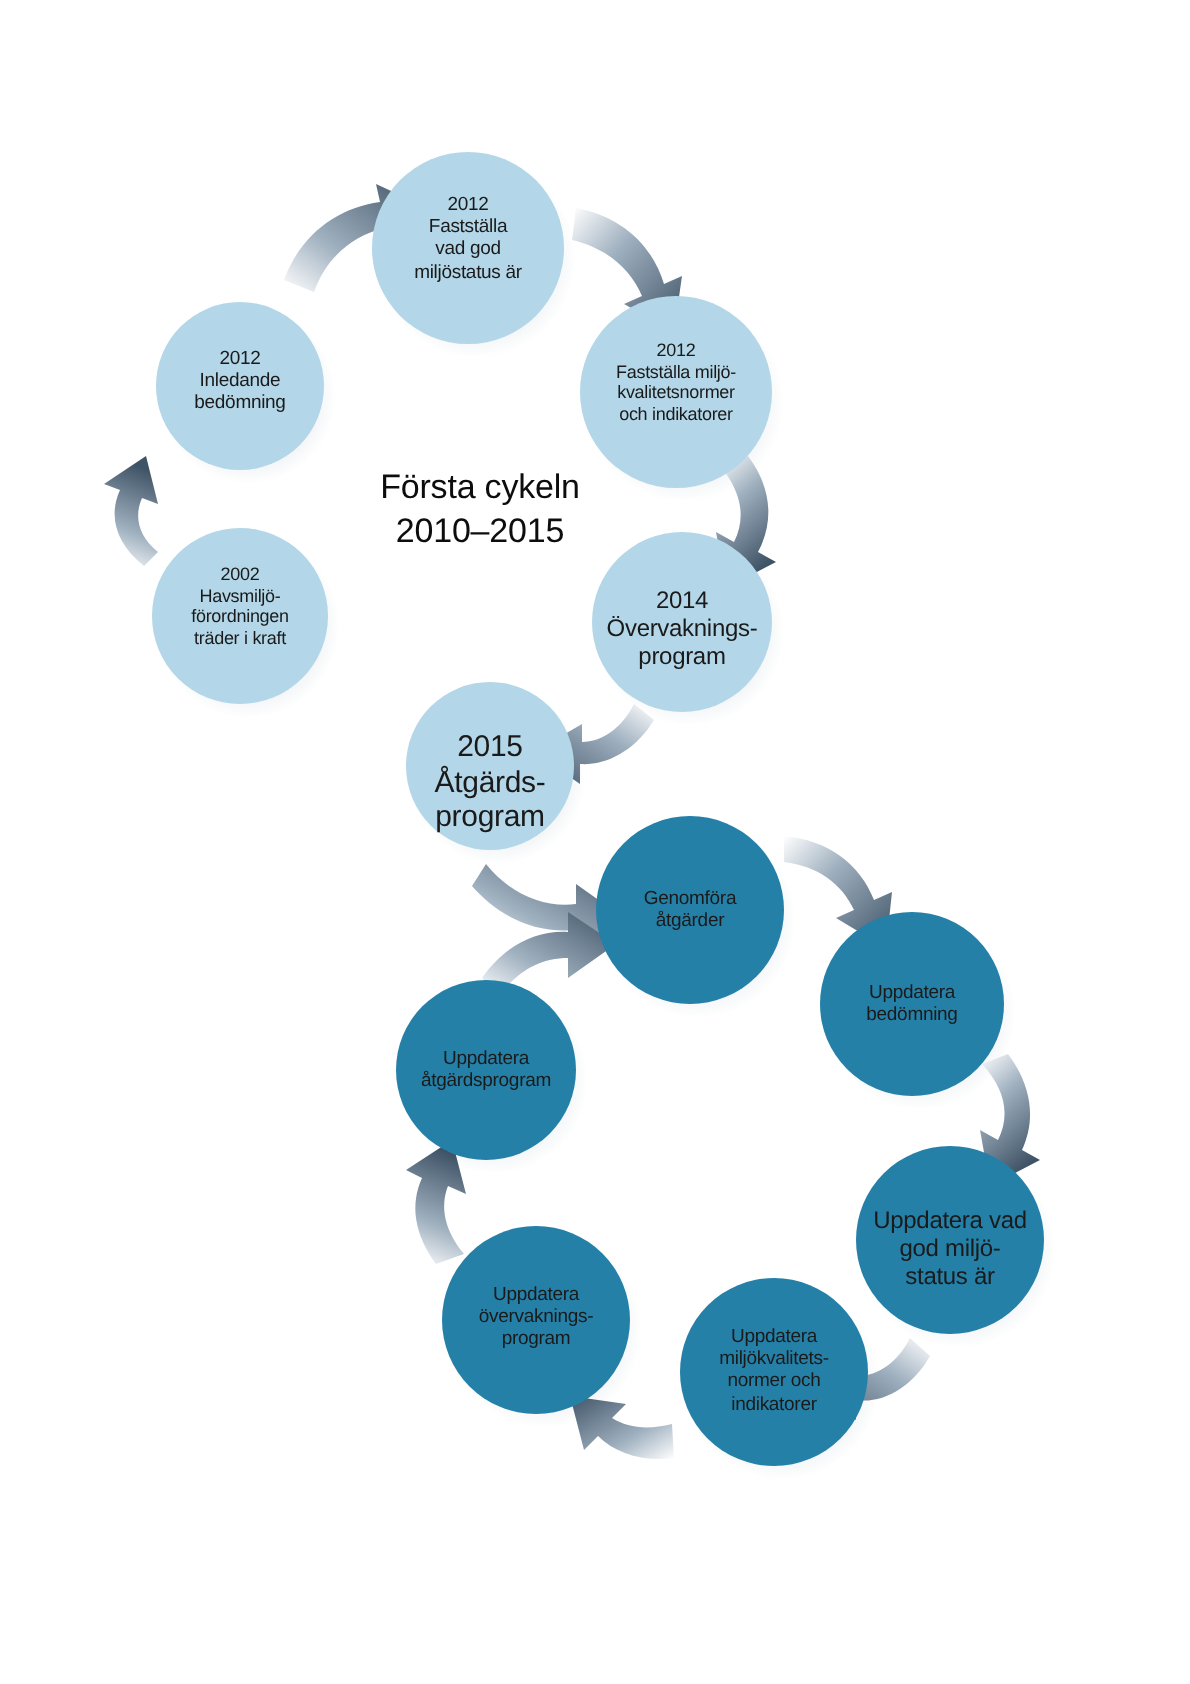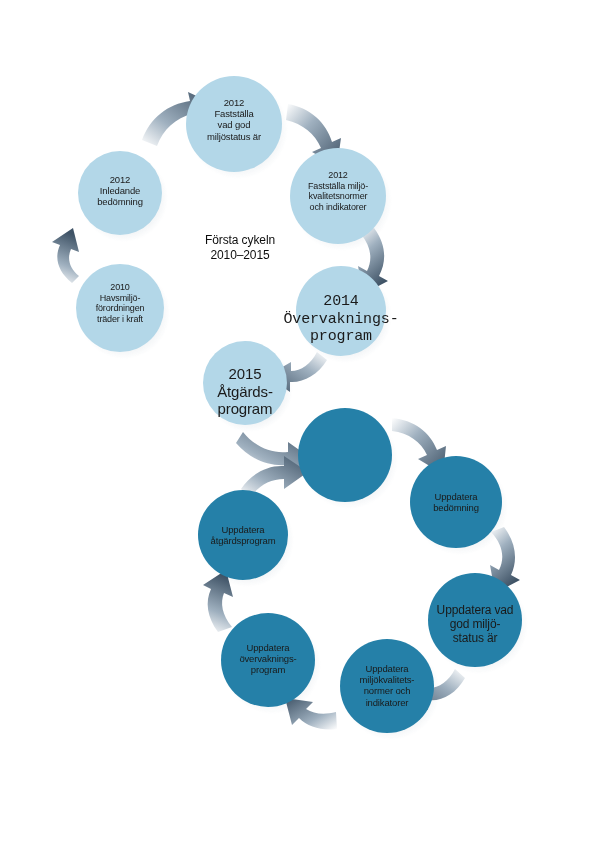--- a/index.html
+++ b/index.html
@@ -36,21 +36,21 @@
     pointer-events: none;
     letter-spacing: -0.15px;
   }
   .cycle-title {
     position: absolute;
     text-align: center;
     color: #0d0d0d;
     font-family: "Liberation Sans", sans-serif;
     line-height: 1.28;
     white-space: pre-line;
-    font-size: 12px;
+    font-size: 17px;
     letter-spacing: -0.1px;
   }
 </style>
 </head>
 <body>
 
 <div id="diagram-root">
 
   <svg id="diagram-svg" viewBox="0 0 595 842">
     <defs>
@@ -166,47 +166,49 @@
     <g>
       <circle cx="345" cy="455" r="47" fill="#2580a8"></circle>
       <circle cx="456" cy="502" r="46" fill="#2580a8"></circle>
       <circle cx="475" cy="620" r="47" fill="#2580a8"></circle>
       <circle cx="387" cy="686" r="47" fill="#2580a8"></circle>
       <circle cx="268" cy="660" r="47" fill="#2580a8"></circle>
       <circle cx="243" cy="535" r="45" fill="#2580a8"></circle>
     </g>
   </svg>
 
-  <div class="node-label" style="left:40px; top:282px; width:160px; font-size:9px;">2010
+  <div class="node-label" style="left:40px; top:282px; width:160px; font-size:9px;">2002
 Havsmiljö-
 förordningen
 träder i kraft</div>
 
   <div class="node-label" style="left:40px; top:174px; width:160px; font-size:9.5px;">2012
 Inledande
 bedömning</div>
 
   <div class="node-label" style="left:154px; top:97px; width:160px; font-size:9.5px;">2012
 Fastställa
 vad god
 miljöstatus är</div>
 
   <div class="node-label" style="left:258px; top:170px; width:160px; font-size:9px;">2012
 Fastställa miljö-
 kvalitetsnormer
 och indikatorer</div>
 
-  <div class="node-label" style="left:261px; top:293px; width:160px; font-size:15px;font-family:Liberation Mono, monospace;">2014
+  <div class="node-label" style="left:261px; top:293px; width:160px; font-size:12px;">2014
 Övervaknings-
 program</div>
 
   <div class="node-label" style="left:165px; top:365px; width:160px; font-size:15px;">2015
 Åtgärds-
 program</div>
 
+  <div class="node-label" style="left:265px; top:444px; width:160px; font-size:9.5px;">Genomföra
+åtgärder</div>
 
   <div class="node-label" style="left:376px; top:491px; width:160px; font-size:9.5px;">Uppdatera
 bedömning</div>
 
   <div class="node-label" style="left:396px; top:603px; width:158px; font-size:12px;">Uppdatera vad
 god miljö-
 status är</div>
 
   <div class="node-label" style="left:307px; top:663px; width:160px; font-size:9.5px;">Uppdatera
 miljökvalitets-

